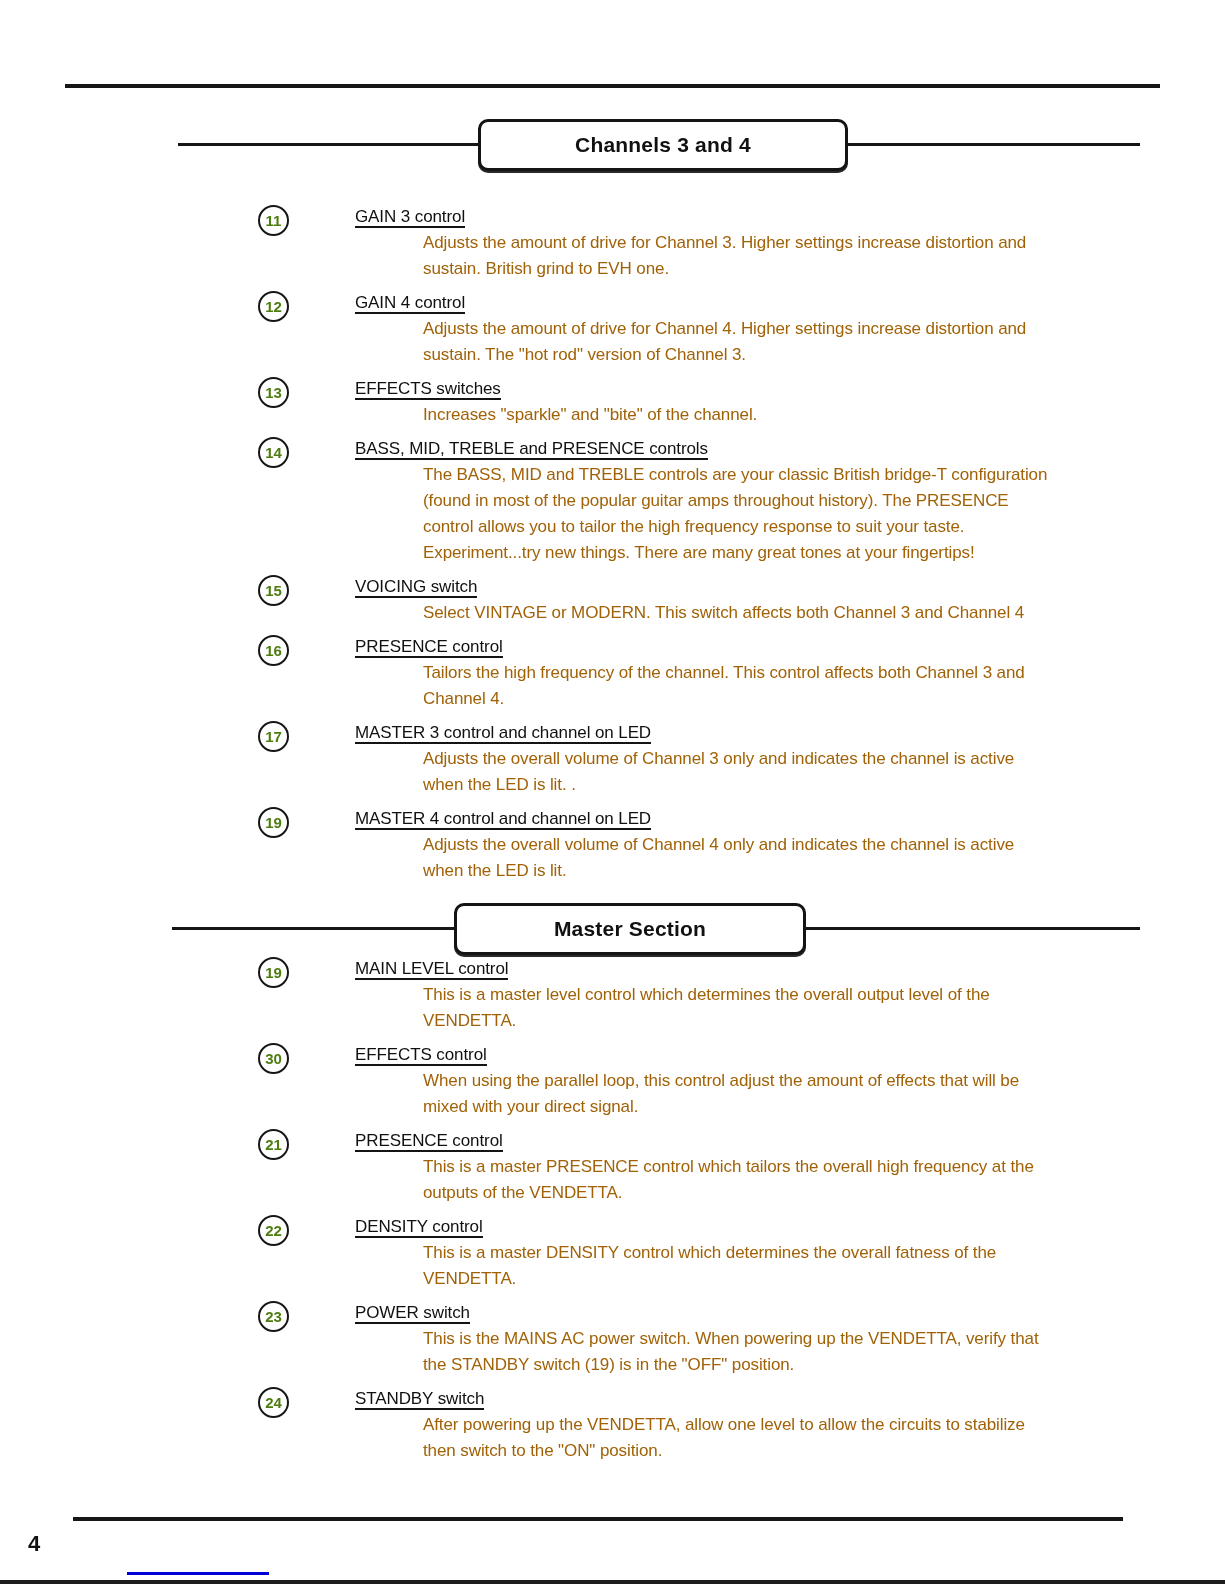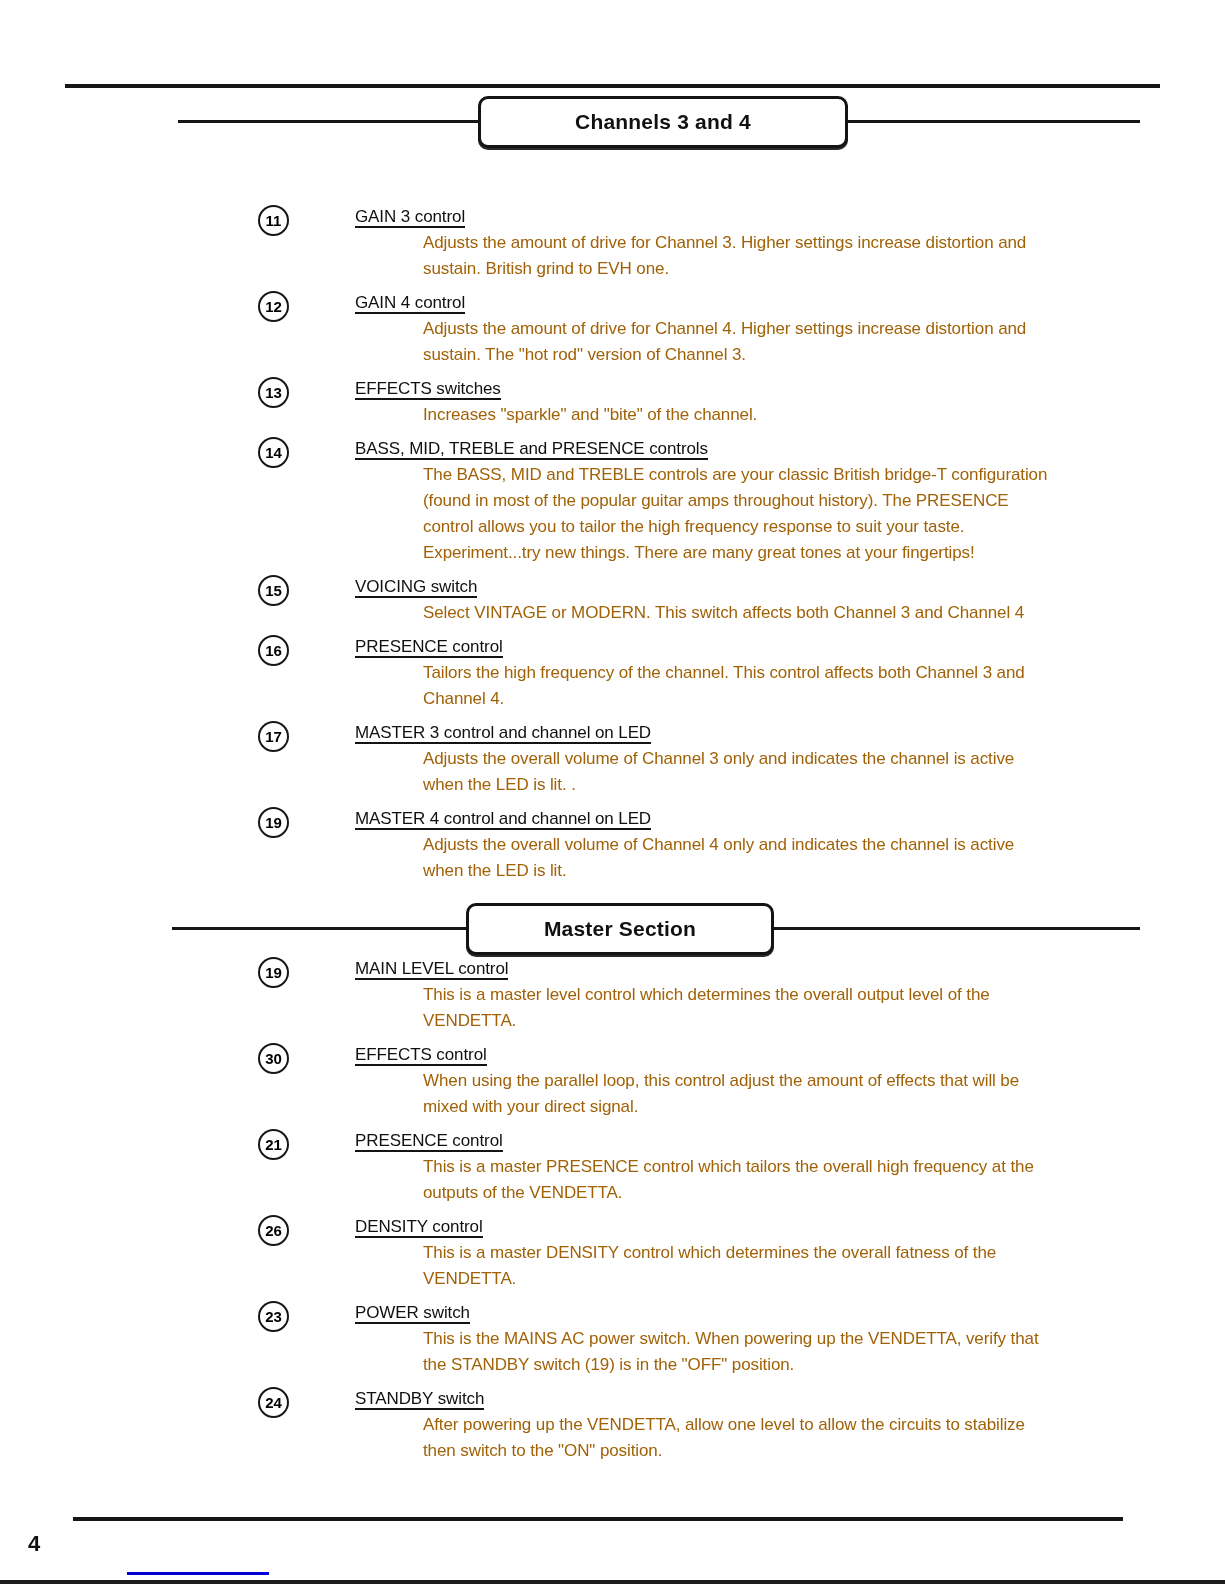--- a/index.html
+++ b/index.html
@@ -32,47 +32,47 @@
     position: absolute; top: 0; height: 52px;
     background: #fff;
     border: 3px solid #141414;
     border-radius: 10px;
     display: flex; align-items: center; justify-content: center;
     box-shadow: 0 2px 0 #2a2a2a;
   }
   .section-header .header-title {
     font-size: 21px; font-weight: bold; letter-spacing: 0.2px; color: #111;
   }
-  #header-1 { top: 96px; }
+  #header-1 { top: 119px; }
   #header-1 .header-line { left: 178px; width: 962px; }
   #header-1 .header-box  { left: 478px; width: 370px; }
   #header-2 { top: 903px; }
   #header-2 .header-line { left: 172px; width: 968px; }
-  #header-2 .header-box  { left: 466px; width: 308px; }
+  #header-2 .header-box  { left: 454px; width: 352px; }
 
   .items {
     position: absolute;
     left: 258px;
     list-style: none;
   }
   #items-1 { top: 204px; }
   #items-2 { top: 956px; }
 
   .item { display: flex; align-items: flex-start; margin-bottom: 8px; }
 
   .badge {
     flex: 0 0 auto;
     width: 31px; height: 31px;
     border: 2px solid #161616;
     border-radius: 50%;
     display: flex; align-items: center; justify-content: center;
     font-size: 15px; font-weight: bold;
     margin-right: 66px;
     margin-top: 1px;
-    color: #000000;
+    color: #4d7c0f;
   }
 
   .content { width: 745px; }
   .heading {
     font-size: 17px; font-weight: normal; line-height: 26px; color: #101010;
     letter-spacing: -0.1px;
   }
   .heading span {
     border-bottom: 2px solid #141414;
     padding-bottom: 0px;
@@ -200,21 +200,21 @@
     </li>
     <li class="item">
       <span class="badge">21</span>
       <div class="content">
         <h3 class="heading"><span>PRESENCE control</span></h3>
         <p class="body">This is a master PRESENCE control which tailors the overall high frequency at the
 outputs of the VENDETTA.</p>
       </div>
     </li>
     <li class="item">
-      <span class="badge">26</span>
+      <span class="badge">22</span>
       <div class="content">
         <h3 class="heading"><span>DENSITY control</span></h3>
         <p class="body">This is a master DENSITY control which determines the overall fatness of the
 VENDETTA.</p>
       </div>
     </li>
     <li class="item">
       <span class="badge">23</span>
       <div class="content">
         <h3 class="heading"><span>POWER switch</span></h3>

